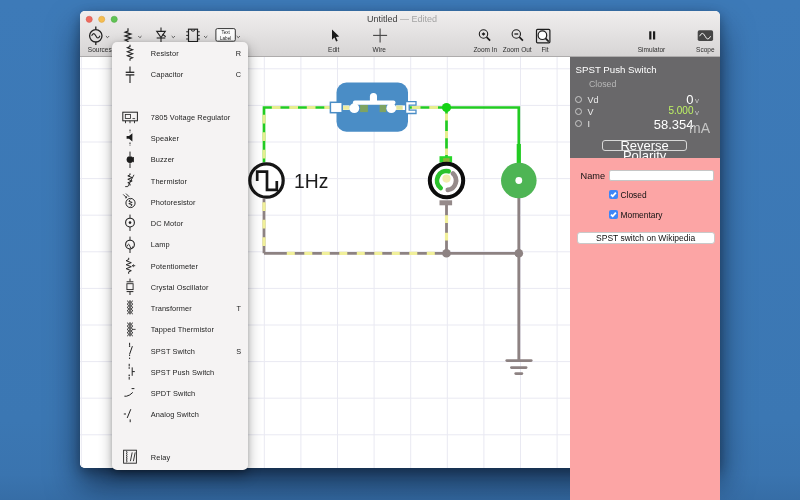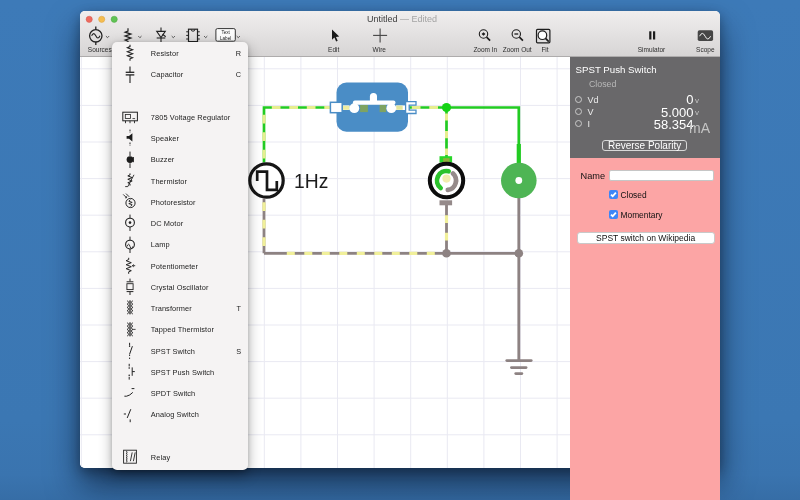--- a/index.html
+++ b/index.html
@@ -196,26 +196,26 @@
   <div class="dpanel">
     <div style="position:absolute;left:5.5px;top:7px;font-size:9.7px;color:#fff;">SPST Push Switch</div>
     <div style="position:absolute;left:19px;top:21.5px;font-size:8.8px;color:#b9b9b9;">Closed</div>
     <div style="position:absolute;left:5px;top:38.5px;width:7px;height:7px;border:1px solid #c9c9c9;border-radius:50%;box-sizing:border-box;"></div>
     <div style="position:absolute;left:5px;top:50.7px;width:7px;height:7px;border:1px solid #c9c9c9;border-radius:50%;box-sizing:border-box;"></div>
     <div style="position:absolute;left:5px;top:63.1px;width:7px;height:7px;border:1px solid #c9c9c9;border-radius:50%;box-sizing:border-box;"></div>
     <div style="position:absolute;left:17.5px;top:37.6px;font-size:9px;color:#ececec;">Vd</div>
     <div style="position:absolute;left:17.5px;top:49.8px;font-size:9px;color:#ececec;">V</div>
     <div style="position:absolute;left:17.5px;top:62.2px;font-size:9px;color:#ececec;">I</div>
     <div style="position:absolute;right:26.5px;top:35.3px;font-size:13px;color:#fff;text-align:right;">0</div>
-    <div style="position:absolute;right:26.5px;top:47.5px;font-size:13px;color:#ffffff;text-align:right;">5.000</div>
+    <div style="position:absolute;right:26.5px;top:47.5px;font-size:10px;color:#bef264;text-align:right;">5.000</div>
     <div style="position:absolute;right:26.5px;top:59.9px;font-size:13px;color:#fff;text-align:right;">58.354</div>
     <div style="position:absolute;left:125px;top:38.8px;font-size:8px;color:#c4c4c4;">v</div>
     <div style="position:absolute;left:125px;top:51px;font-size:8px;color:#c4c4c4;">v</div>
     <div style="position:absolute;left:119px;top:63.4px;font-size:14px;color:#c4c4c4;">mA</div>
-    <div style="position:absolute;left:32.4px;top:82.5px;width:84.4px;height:11.6px;border:1px solid #d8d8d8;border-radius:3px;box-sizing:border-box;text-align:center;font-size:10px;color:#fff;line-height:10.3px;">Reverse Polarity</div>
+    <div style="position:absolute;left:32.4px;top:82.5px;width:84.4px;height:11.6px;border:1px solid #d8d8d8;border-radius:3px;box-sizing:border-box;text-align:center;font-size:13px;color:#fff;line-height:10.3px;">Reverse Polarity</div>
   </div>
   <div class="lpanel">
     <div style="position:absolute;left:10.6px;top:13px;font-size:9.2px;color:#111;">Name</div>
     <div style="position:absolute;left:38.5px;top:12.2px;width:105.8px;height:11px;background:#fff;border:1px solid #c6c6c6;border-radius:2px;box-sizing:border-box;"></div>
     <div style="position:absolute;left:39.1px;top:32.8px;width:8.8px;height:8.8px;background:#3d86f7;border-radius:2px;">
       <svg width="8.8" height="8.8" viewBox="0 0 10 10" style="display:block">
           <path d="M2.3,5.2 L4.2,7.1 L7.8,2.9" stroke="#fff" stroke-width="2.1" fill="none"></path>
         </svg>
       </div>
     <div style="position:absolute;left:50.5px;top:32.8px;font-size:8.4px;color:#111;">Closed</div>

